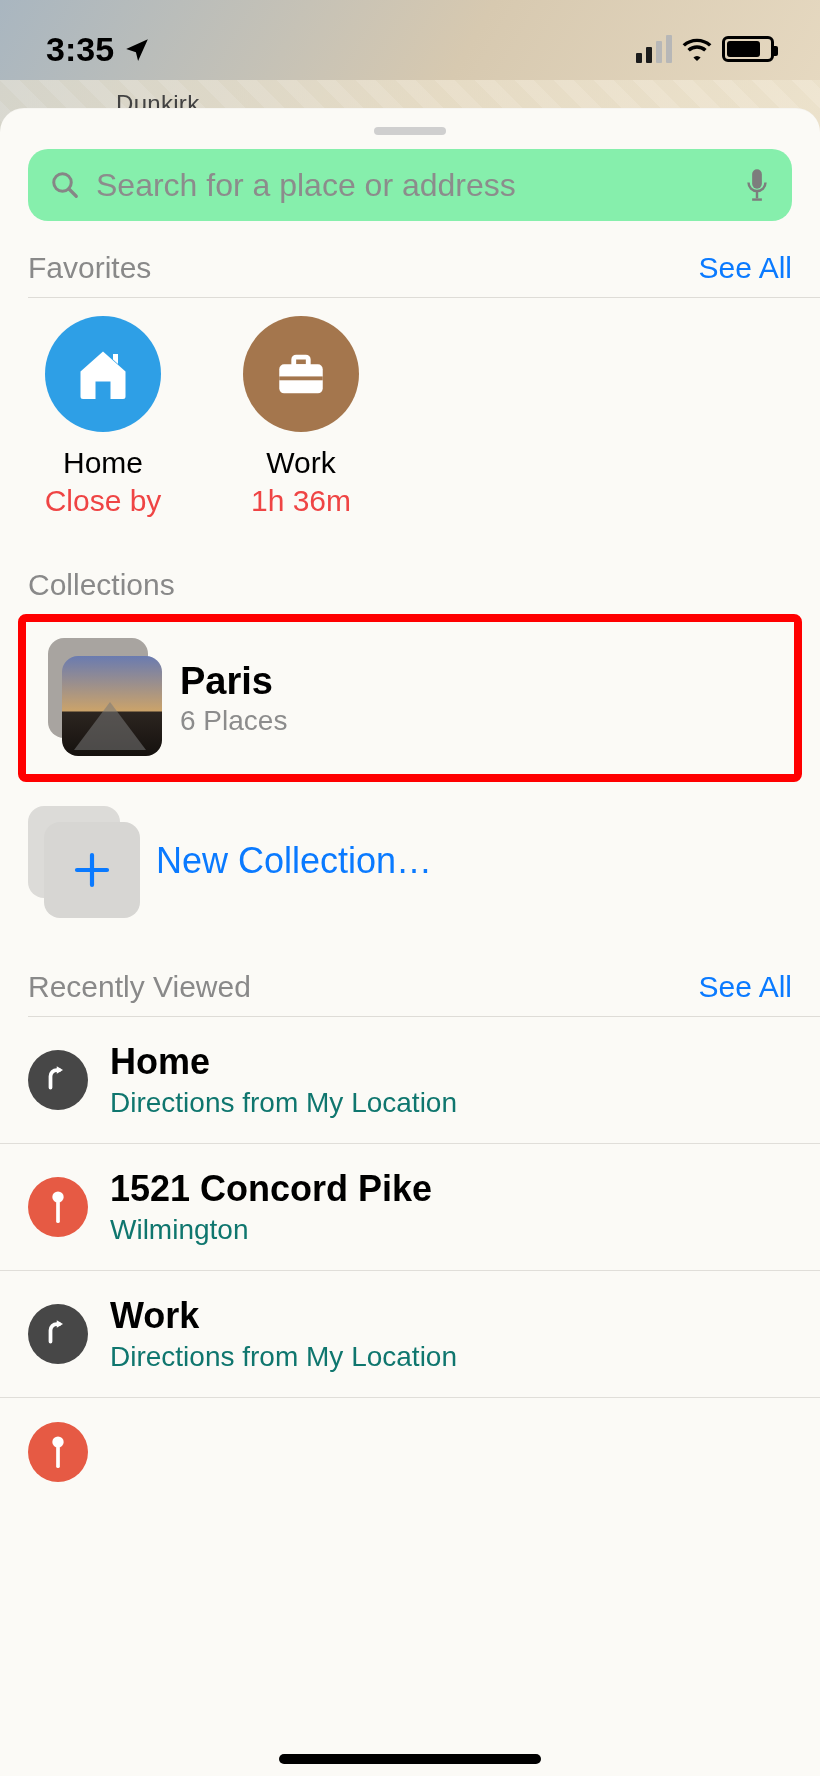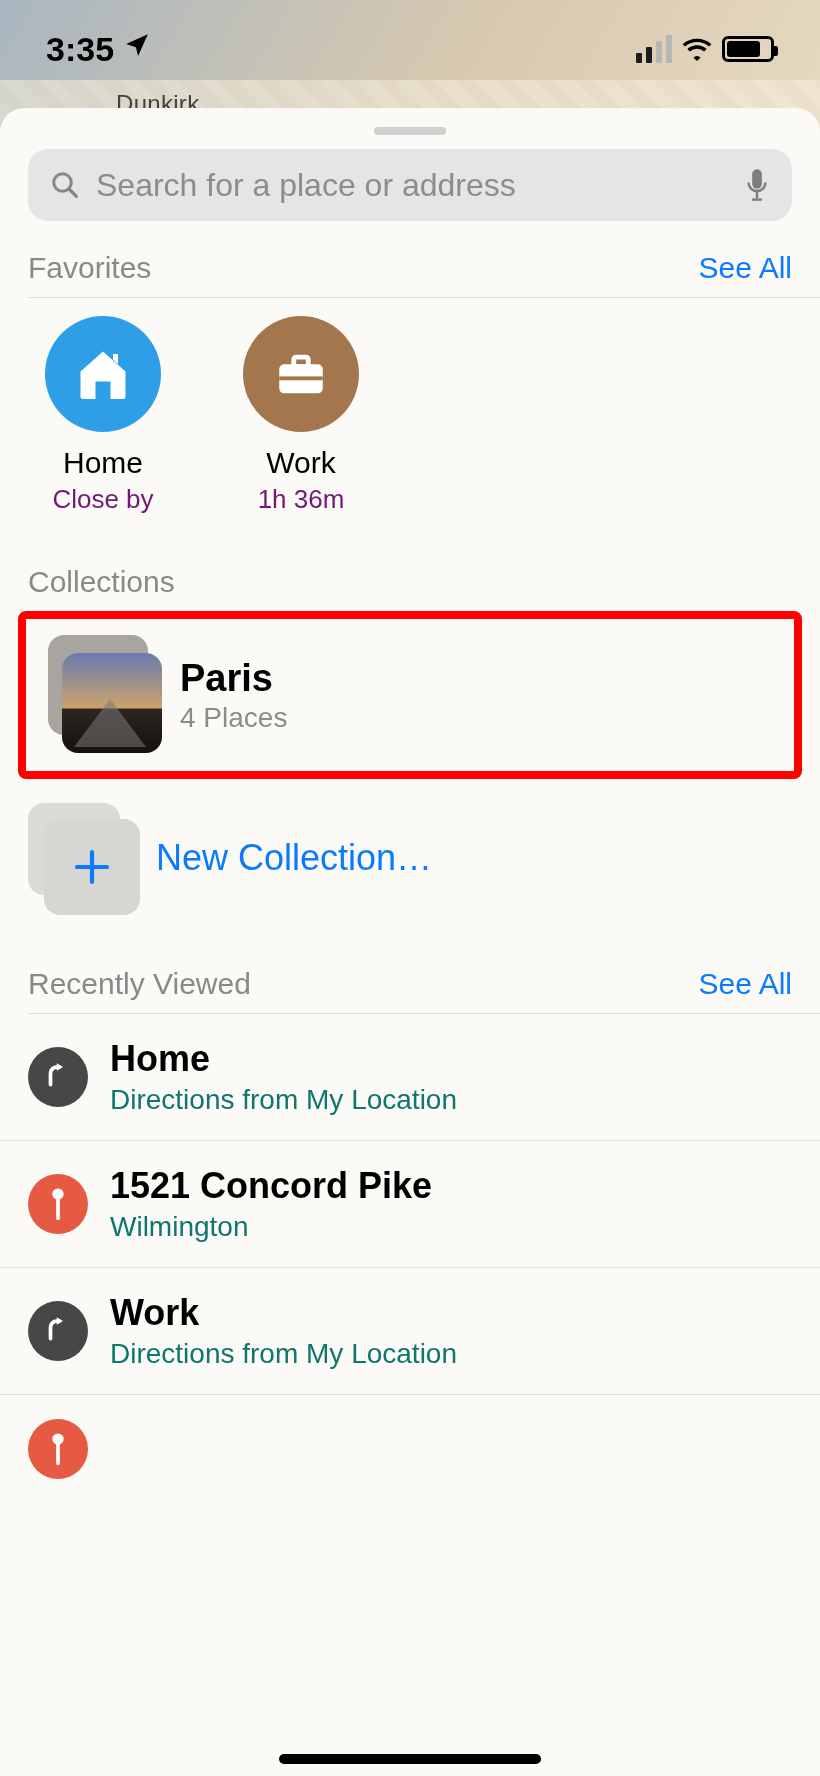--- a/index.html
+++ b/index.html
@@ -20,21 +20,21 @@
     position: absolute; top: 90px; left: 116px; font-size: 24px; color: #424242;
     font-family: "Helvetica Neue", Arial, sans-serif; letter-spacing: .3px;
   }
 
   
   .status-bar {
     position: absolute; top: 24px; left: 0; right: 0; height: 50px;
     display: flex; justify-content: space-between; align-items: center;
     padding: 0 46px; z-index: 3; color: #000;
   }
-  .status-left { display: flex; align-items: flex-start; gap: 10px; font-weight: 700; font-size: 34px;}
+  .status-left { display: flex; align-items: flex-end; gap: 10px; font-weight: 700; font-size: 34px;}
   .status-left .arrow { font-size: 30px; }
   .status-right { display: flex; align-items: center; gap: 10px; }
   .sig-bars { display: inline-flex; align-items: flex-end; gap: 4px; }
   .sig-bars span { display: inline-block; width: 6px; background: #1c1c1c; border-radius: 1px; }
   .sig-bars span.dim { background: #b7b7b7; }
   .sig-bars span:nth-child(1){height:10px}
   .sig-bars span:nth-child(2){height:16px}
   .sig-bars span:nth-child(3){height:22px}
   .sig-bars span:nth-child(4){height:28px}
   .wifi svg { display: block; }
@@ -51,21 +51,21 @@
   }
   .grabber {
     width: 72px; height: 8px; background: #cfcfcf; border-radius: 4px;
     margin: 6px auto 14px auto;
   }
 
   
   .search-wrap { padding: 0 28px; }
   .search {
     display: flex; align-items: center; gap: 16px;
-    background: #e5e5e5; border-radius: 20px; height: 72px; padding: 0 22px;
+    background: #86efac; border-radius: 20px; height: 72px; padding: 0 22px;
   }
   .search input {
     flex: 1; border: none; background: transparent; font-size: 32px; color: #6d6d6d; outline: none;
   }
   .search input::placeholder { color: #8c8c8c; }
   .icon-svg { display: block; }
 
   
   .section-header { display: flex; align-items: center; justify-content: space-between; padding: 30px 28px 12px 28px; }
   .section-title { font-size: 30px; color: #898989; }
@@ -74,21 +74,21 @@
   .divider { height: 1px; background: #dedcd7; margin-left: 28px; }
 
   
   .favorites { display: flex; gap: 48px; padding: 18px 28px 10px 28px; }
   .fav { width: 150px; display: flex; flex-direction: column; align-items: center; text-align: center; }
   .fav .circle { width: 116px; height: 116px; border-radius: 50%; display: flex; align-items: center; justify-content: center; }
   .fav.home .circle { background: #2e9fe6; }
   .fav.work .circle { background: #a4764d; }
   .fav.add .circle { background: #e6e6e4; }
   .fav .label { font-size: 30px; color: #000; margin-top: 14px; }
-  .fav .sub { font-size: 26px; color: #701a75; margin-top: 4px; }
+  .fav .sub { font-size: 30px; color: #ef4444; margin-top: 4px; }
 
   
   .collections { padding: 0; }
   .collection-row {
     display: flex; align-items: center; gap: 22px; padding: 16px 22px;
   }
   .collection-highlight { border: 8px solid #ff0000; border-radius: 8px; margin: 0 18px; }
   .thumb-stack { position: relative; width: 110px; height: 120px; }
   .thumb-back, .thumb-front { position: absolute; width: 100px; height: 100px; border-radius: 16px; }
   .thumb-back { left: 0; top: 0; background: #a8a4a0; }
@@ -216,21 +216,21 @@
   <div class="collections">
     <div class="collection-row collection-highlight">
       <div class="thumb-stack">
         <div class="thumb-back"></div>
         <div class="thumb-front">
             <div class="pyramid"></div>
           </div>
       </div>
       <div>
         <div class="coll-title">Paris</div>
-        <div class="coll-sub">4 Places</div>
+        <div class="coll-sub">6 Places</div>
       </div>
     </div>
 
     <div class="new-collection-row">
       <div class="nc-stack">
         <div class="nc-back"></div>
         <div class="nc-front">
           <svg class="plus-svg" width="40" height="40" viewBox="0 0 24 24">
               <line x1="12" y1="3" x2="12" y2="21" stroke="currentColor" stroke-width="2.5" stroke-linecap="round"></line>
               <line x1="3" y1="12" x2="21" y2="12" stroke="currentColor" stroke-width="2.5" stroke-linecap="round"></line>

